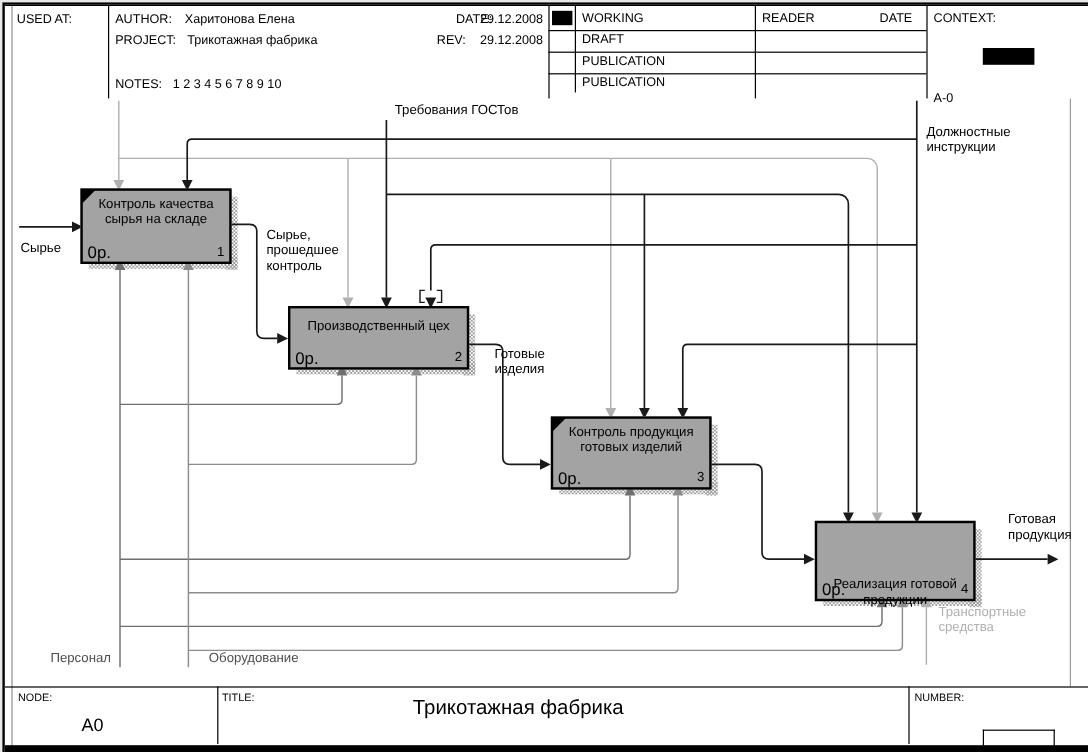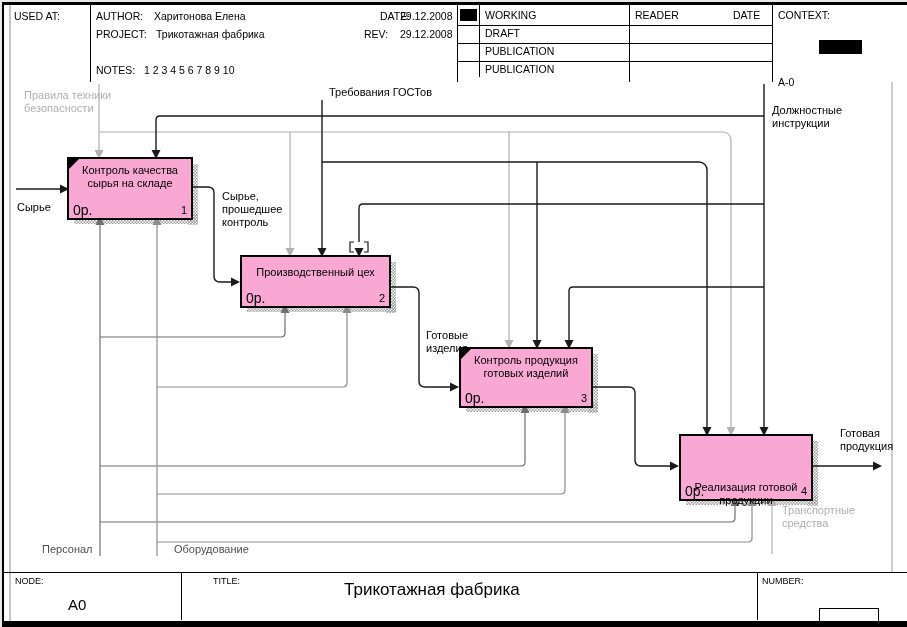--- a/index.html
+++ b/index.html
@@ -10,21 +10,21 @@
     color:#000;overflow:hidden;
   }
   .abs{position:absolute;}
   .hline{position:absolute;height:1px;background:#000;}
   .vline{position:absolute;width:1px;background:#000;}
   .hdrtxt{position:absolute;font-size:10.5px;white-space:nowrap;}
   .lbl{position:absolute;font-size:11px;line-height:13px;}
   .gray-lbl{color:#4d4d4d;}
   .light-lbl{color:#b0b0b0;}
   .box{
-    position:absolute;background:#f9a8d4;border:2px solid #000;
+    position:absolute;background:#a3a3a3;border:2px solid #000;
     font-size:11px;line-height:13px;text-align:center;
   }
   .box .title{padding:5px 3px 0 3px;}
   .box .cost{position:absolute;left:4px;bottom:1px;font-size:14px;}
   .box .num{position:absolute;right:4px;bottom:1px;font-size:11px;}
   .fold{position:absolute;left:-1px;top:-1px;width:0;height:0;
     border-top:12px solid #000;border-right:12px solid transparent;}
   svg{position:absolute;left:0;top:0;}
   .blackfill{position:absolute;background:#000;}
   #footer-title{position:absolute;font-size:17px;}
@@ -181,35 +181,34 @@
     <div class="title">Контроль продукция готовых изделий</div>
     <div class="cost">0р.</div>
     <div class="num">3</div>
   </div>
   <div class="box" style="left:675px;top:430px;width:130px;height:63px;">
     <div class="title" style="padding-top:9px;margin-top:36px;">Реализация готовой продукции</div>
     <div class="cost">0р.</div>
     <div class="num">4</div>
   </div>
 
-  <div class="lbl light-lbl" style="left:20px;top:85px;width:92px;">Правила техники безопасности</div>
   <div class="lbl" style="left:325px;top:82px;width:130px;">Требования ГОСТов</div>
   <div class="lbl" style="left:768px;top:100px;width:100px;">Должностные инструкции</div>
   <div class="lbl" style="left:13px;top:197px;width:60px;">Сырье</div>
   <div class="lbl" style="left:218px;top:186px;width:100px;">Сырье, прошедшее контроль</div>
-  <div class="lbl" style="left:422px;top:285px;width:72px;margin-top:40px;">Готовые изделия</div>
+  <div class="lbl" style="left:408px;top:285px;width:72px;">Готовые изделия</div>
   <div class="lbl" style="left:836px;top:423px;width:80px;">Готовая продукция</div>
   <div class="lbl gray-lbl" style="left:38px;top:539px;width:70px;">Персонал</div>
   <div class="lbl gray-lbl" style="left:170px;top:539px;width:110px;">Оборудование</div>
   <div class="lbl light-lbl" style="left:778px;top:500px;width:110px;">Транспортные средства</div>
 
   <div class="hline" style="left:0;top:568px;width:903px;"></div>
   <div class="vline" style="left:177px;top:568px;height:48px;"></div>
   <div class="vline" style="left:753px;top:568px;height:48px;"></div>
   <div class="hdrtxt smallcap" style="left:11px;top:572px;">NODE:</div>
   <div class="hdrtxt" style="left:64px;top:592px;font-size:15px;">A0</div>
-  <div class="hdrtxt smallcap" style="left:181px;top:572px;margin-left:28px;">TITLE:</div>
+  <div class="hdrtxt smallcap" style="left:181px;top:572px;">TITLE:</div>
   <div id="footer-title" style="left:340px;top:576px;" class="abs">Трикотажная фабрика</div>
   <div class="hdrtxt smallcap" style="left:758px;top:572px;">NUMBER:</div>
   <div class="abs" style="left:815px;top:604px;width:58px;height:13px;border:1px solid #000;border-bottom:none;"></div>
   <div class="blackfill" style="left:0;top:617px;width:903px;height:6px;"></div>
 
 </div>
 
 </body></html>

